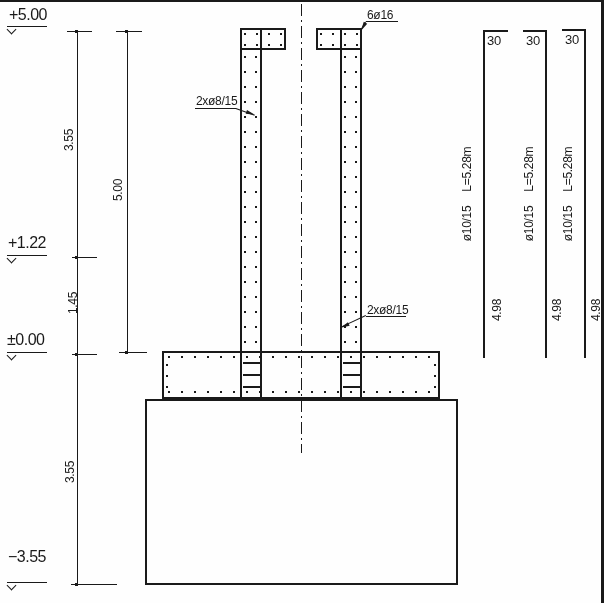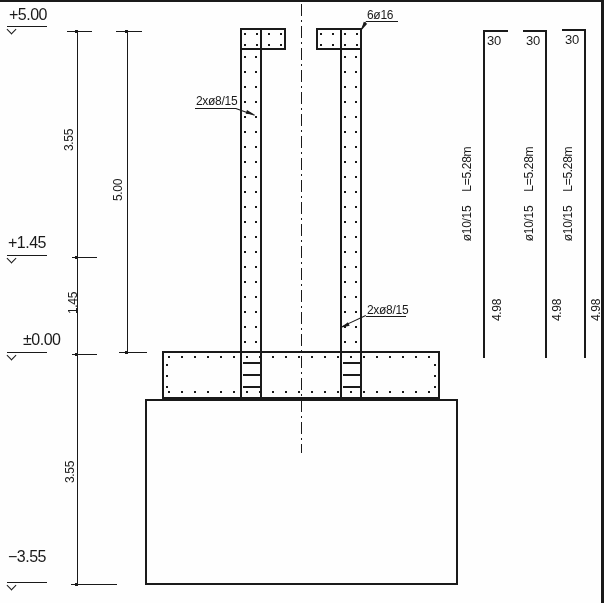--- a/index.html
+++ b/index.html
@@ -38,25 +38,25 @@
 <div id="canvas">
 
   <div class="ln" style="left:0;top:0;width:604px;height:2px;"></div>
   <div class="ln" style="left:601px;top:0;width:3px;height:603px;"></div>
 
   <div>
     <div class="txt lvl" style="left:9px;top:6px;">+5.00</div>
     <div class="ln" style="left:7px;top:26px;width:40px;height:1px;"></div>
     <div class="check" style="left:8px;top:26px;"></div>
 
-    <div class="txt lvl" style="left:8px;top:234px;">+1.45</div>
+    <div class="txt lvl" style="left:8px;top:234px;">+1.22</div>
     <div class="ln" style="left:7px;top:255px;width:40px;height:1px;"></div>
     <div class="check" style="left:8px;top:255px;"></div>
 
-    <div class="txt lvl" style="left:7px;top:331px;margin-left:16px;">±0.00</div>
+    <div class="txt lvl" style="left:7px;top:331px;">±0.00</div>
     <div class="ln" style="left:7px;top:352px;width:40px;height:1px;"></div>
     <div class="check" style="left:8px;top:352px;"></div>
 
     <div class="txt lvl" style="left:8px;top:548px;">−3.55</div>
     <div class="ln" style="left:7px;top:582px;width:40px;height:1px;"></div>
     <div class="check" style="left:8px;top:582px;"></div>
   </div>
 
   <div>
     <div class="ln" style="left:77px;top:31px;width:1px;height:554px;"></div>

